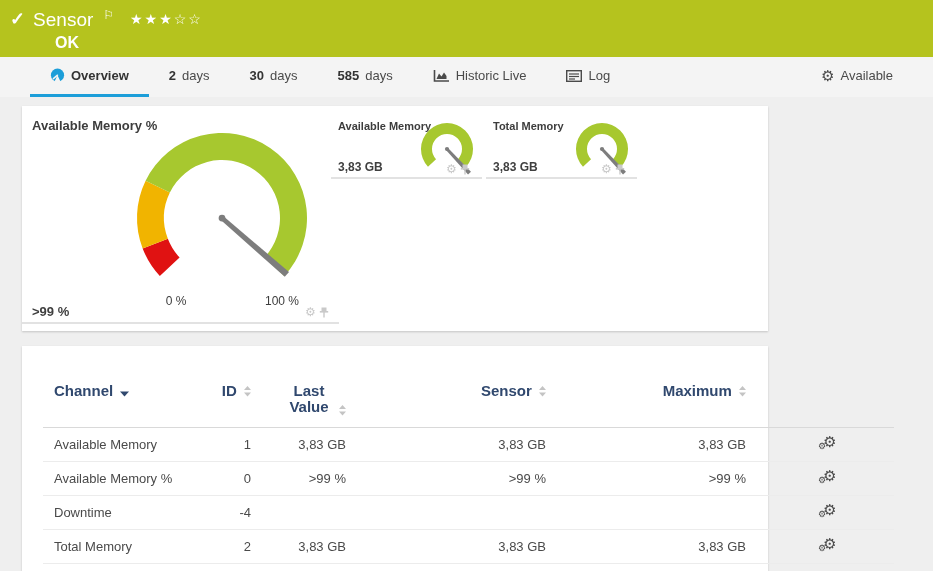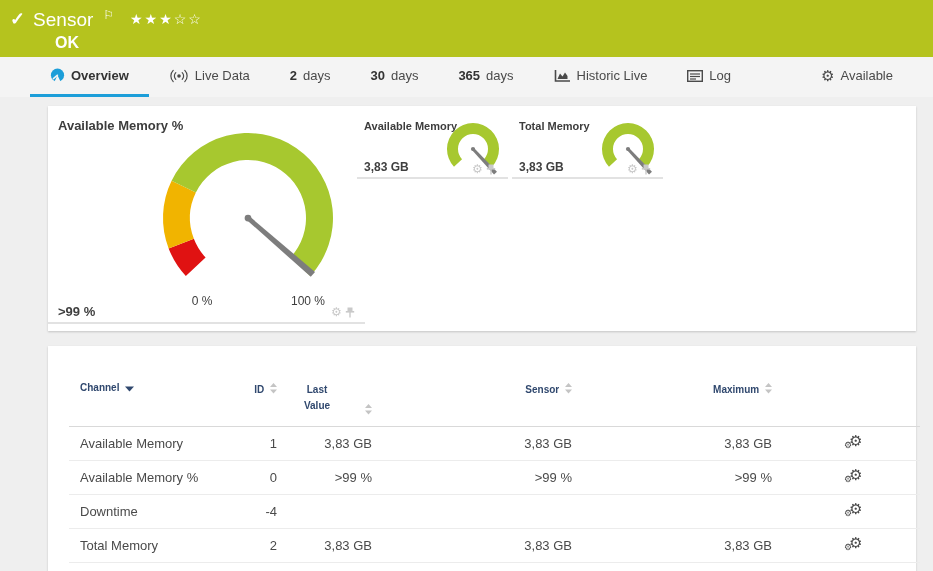--- a/index.html
+++ b/index.html
@@ -19,21 +19,21 @@
   
   .tabbar { position:absolute; left:0; top:57px; width:933px; height:40px; background:#f4f4f4; display:flex; align-items:stretch; padding:0 20px 0 30px; }
   .tab { display:flex; align-items:center; gap:6px; padding:0 20px; font-size:13px; color:#4a4a4a; cursor:pointer; border-bottom:3px solid transparent; }
   .tab .num { font-weight:bold; color:#333; }
   .tab.active { font-weight:bold; color:#333; border-bottom:3px solid #1c9ed9; }
   .tab-settings { margin-left:auto; }
   .ticon { flex:none; }
   .gearglyph { font-size:15px; line-height:1; color:#4a4a4a; }
 
   
-  .panel { position:absolute; left:48px; width:868px; background:#fff; box-shadow:0 1px 2px rgba(0,0,0,.18); }
+  .panel { position:absolute; left:22px; width:746px; background:#fff; box-shadow:0 1px 2px rgba(0,0,0,.18); }
   .panel-gauges { top:106px; height:225px; }
   .panel-table { top:346px; height:226px; }
 
   
   .cell-title { position:absolute; font-weight:bold; color:#3d3d3d; }
   .bigcell-title { left:10px; top:12px; font-size:13px; }
   .gauge-big { position:absolute; left:90px; top:20px; }
   .scale-label { position:absolute; top:188px; width:60px; text-align:center; font-size:12px; color:#3d3d3d; }
   .scale-min { left:124px; } .scale-max { left:230px; }
   .big-value { position:absolute; left:10px; top:198px; font-size:13px; font-weight:bold; color:#3f3f3f; }
@@ -48,25 +48,25 @@
   .small-value { position:absolute; top:54px; font-size:12px; font-weight:bold; color:#3f3f3f; }
   .v-a { left:316px; } .v-b { left:471px; }
   .tools { position:absolute; display:flex; align-items:center; gap:3px; color:#c9c9c9; }
   .tools .gearglyph { color:#c9c9c9; font-size:12px; }
   .tools-big { left:283px; top:200px; }
   .tools-a { left:424px; top:57px; } .tools-b { left:579px; top:57px; }
 
   
   .chtable-wrap { position:absolute; left:21px; top:0; width:851px; }
   table { border-collapse:collapse; width:851px; table-layout:fixed; font-size:13px; }
-  th { vertical-align:top; padding:36px 8px 12px 8px; color:#30486e; font-size:10px; font-weight:bold; text-align:right; border-bottom:1px solid #d9d9d9; }
+  th { vertical-align:top; padding:36px 8px 12px 8px; color:#30486e; font-size:15px; font-weight:bold; text-align:right; border-bottom:1px solid #d9d9d9; }
   th.ch-col { text-align:left; padding-left:11px; }
   td { height:34px; padding:0 8px; color:#4a4a4a; border-bottom:1px solid #ececec; text-align:right; }
   td.ch-col { text-align:left; padding-left:11px; }
-  .hwrap { display:inline-flex; align-items:flex-end; gap:21px; }
+  .hwrap { display:inline-flex; align-items:flex-end; gap:3px; }
   .hwrap .wraptxt { display:inline-block; width:48px; text-align:center; line-height:16px; }
   .sorticons { display:inline-block; position:relative; top:1px; margin-left:3px; }
   .gears { position:relative; display:inline-block; width:20px; height:18px; }
   .gears .g1 { position:absolute; left:5px; top:-1px; font-size:15px; color:#4a4a4a; }
   .gears .g2 { position:absolute; left:0; top:7px; font-size:9px; color:#4a4a4a; }
   td.act { text-align:left; padding-left:64px; }
 </style>
 </head>
 <body>
 
@@ -85,36 +85,29 @@
   <nav class="tabbar">
     <div class="tab active">
       <svg class="ticon" width="15" height="15" viewBox="0 0 15 15">
         <circle cx="7.5" cy="7.2" r="6.6" fill="#1c9ed9"></circle>
         <polygon points="7.5,7.2 4.2,14.2 10.8,14.2" fill="#f4f4f4"></polygon>
         <line x1="7.5" y1="7.2" x2="3.4" y2="10.6" stroke="#f4f4f4" stroke-width="1.5" stroke-linecap="round"></line>
       </svg>
       <span>Overview</span>
     </div>
     <div class="tab">
-      <svg class="ticon" width="20" height="14" viewBox="0 0 20 14">
-        <circle cx="10" cy="7" r="1.8" fill="#4a4a4a"></circle>
-        <path d="M6.8,3.6 A4.8,4.8 0 0 0 6.8,10.4 M4.2,1.4 A7.9,7.9 0 0 0 4.2,12.6 M13.2,3.6 A4.8,4.8 0 0 1 13.2,10.4 M15.8,1.4 A7.9,7.9 0 0 1 15.8,12.6" fill="none" stroke="#4a4a4a" stroke-width="1.2" stroke-linecap="round"></path>
-      </svg>
-      <span>Live Data</span>
-    </div>
-    <div class="tab">
       <span class="num">2</span>
       <span>days</span>
     </div>
     <div class="tab">
       <span class="num">30</span>
       <span>days</span>
     </div>
     <div class="tab">
-      <span class="num">365</span>
+      <span class="num">585</span>
       <span>days</span>
     </div>
     <div class="tab">
       <svg class="ticon" width="17" height="14" viewBox="0 0 17 14">
         <path d="M1.5,1 V12 H16" fill="none" stroke="#4a4a4a" stroke-width="1.6"></path>
         <polygon points="3.5,10 6,4.5 8.5,7.5 11,3.5 13.5,7 13.5,10" fill="#4a4a4a"></polygon>
       </svg>
       <span>Historic Live</span>
     </div>
     <div class="tab">

